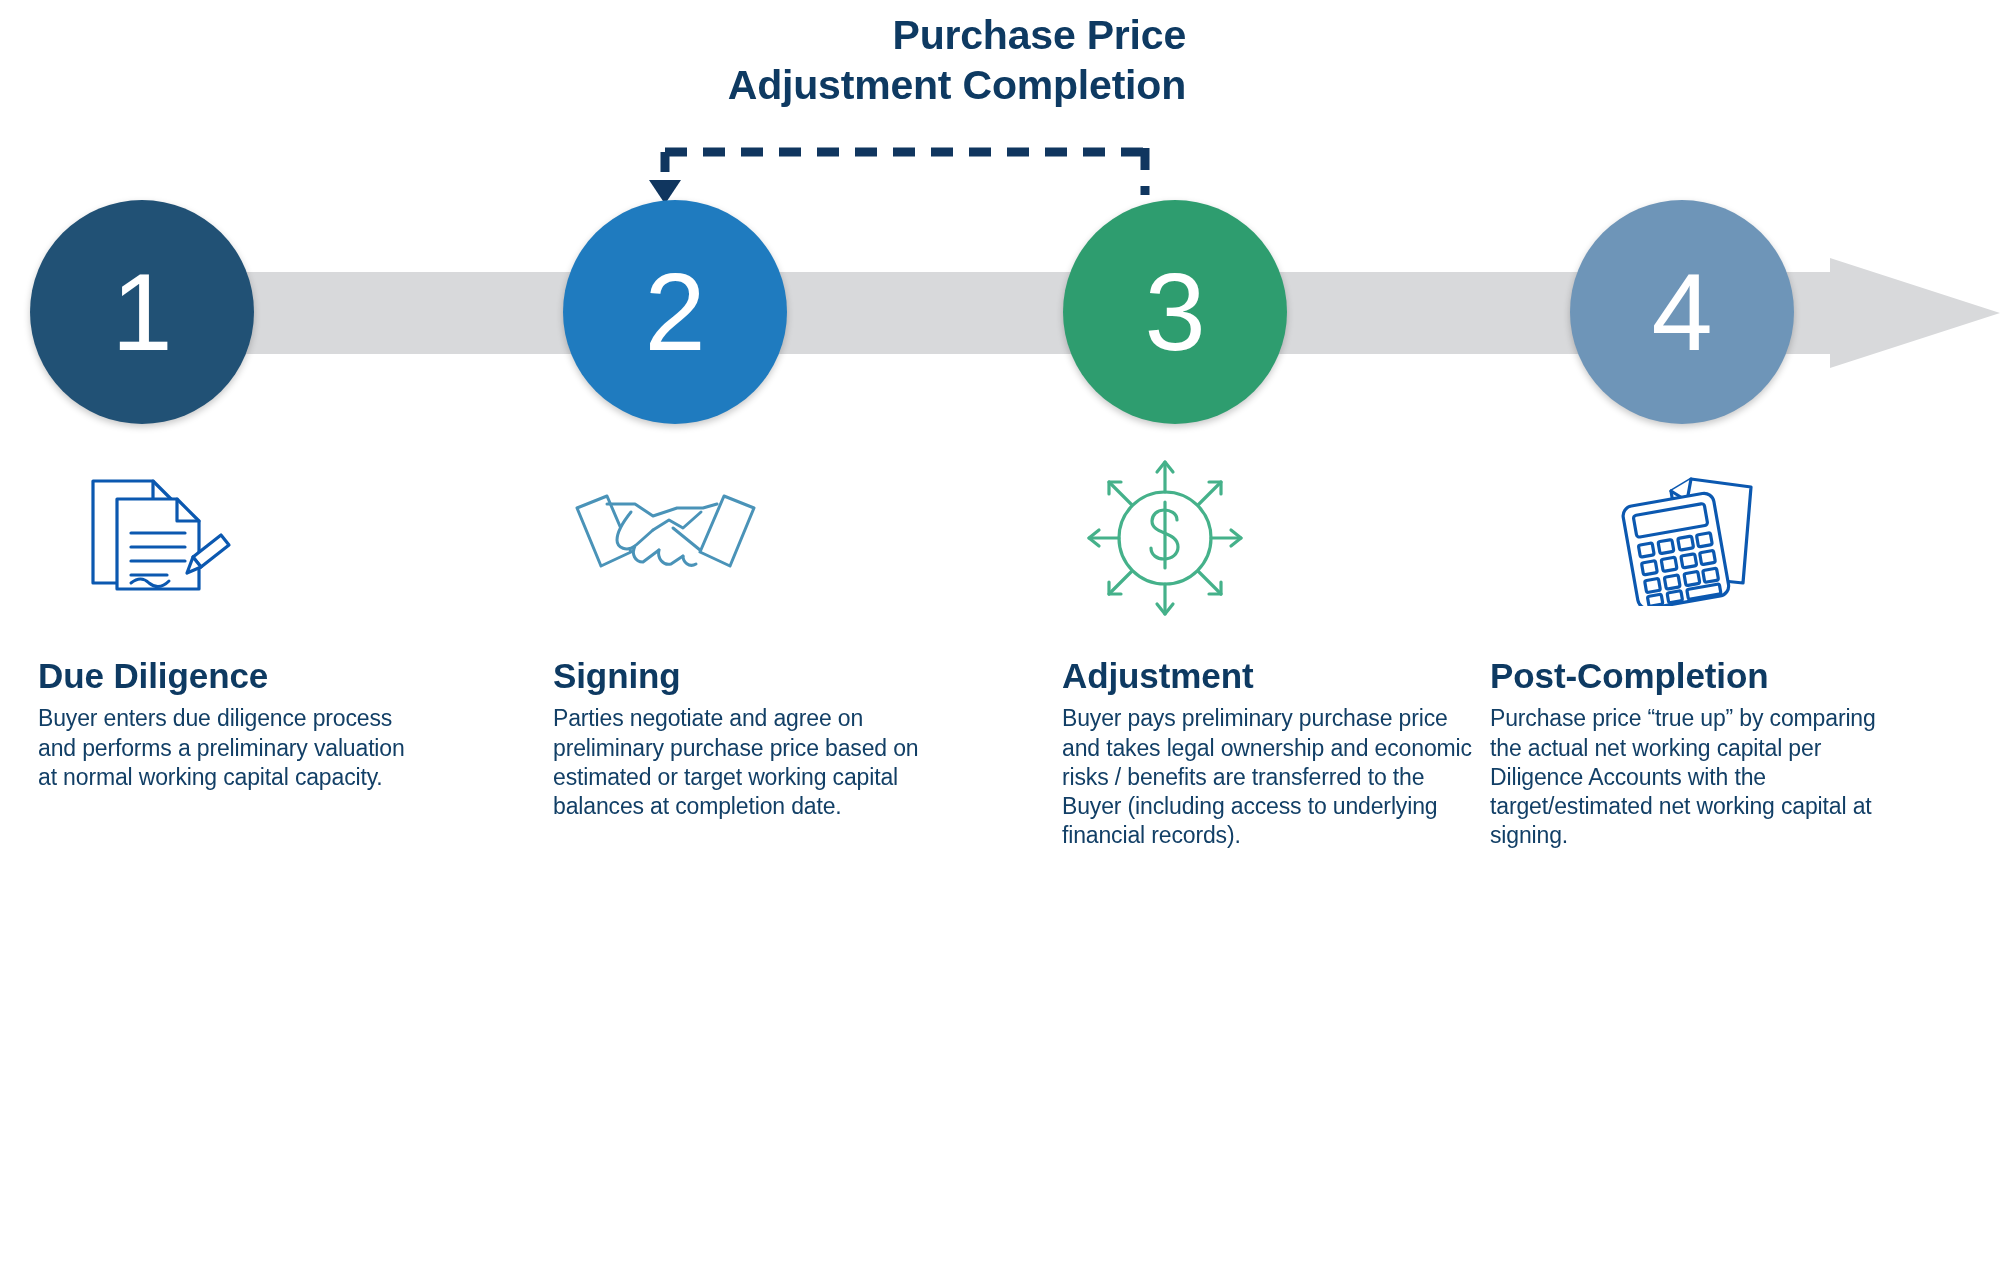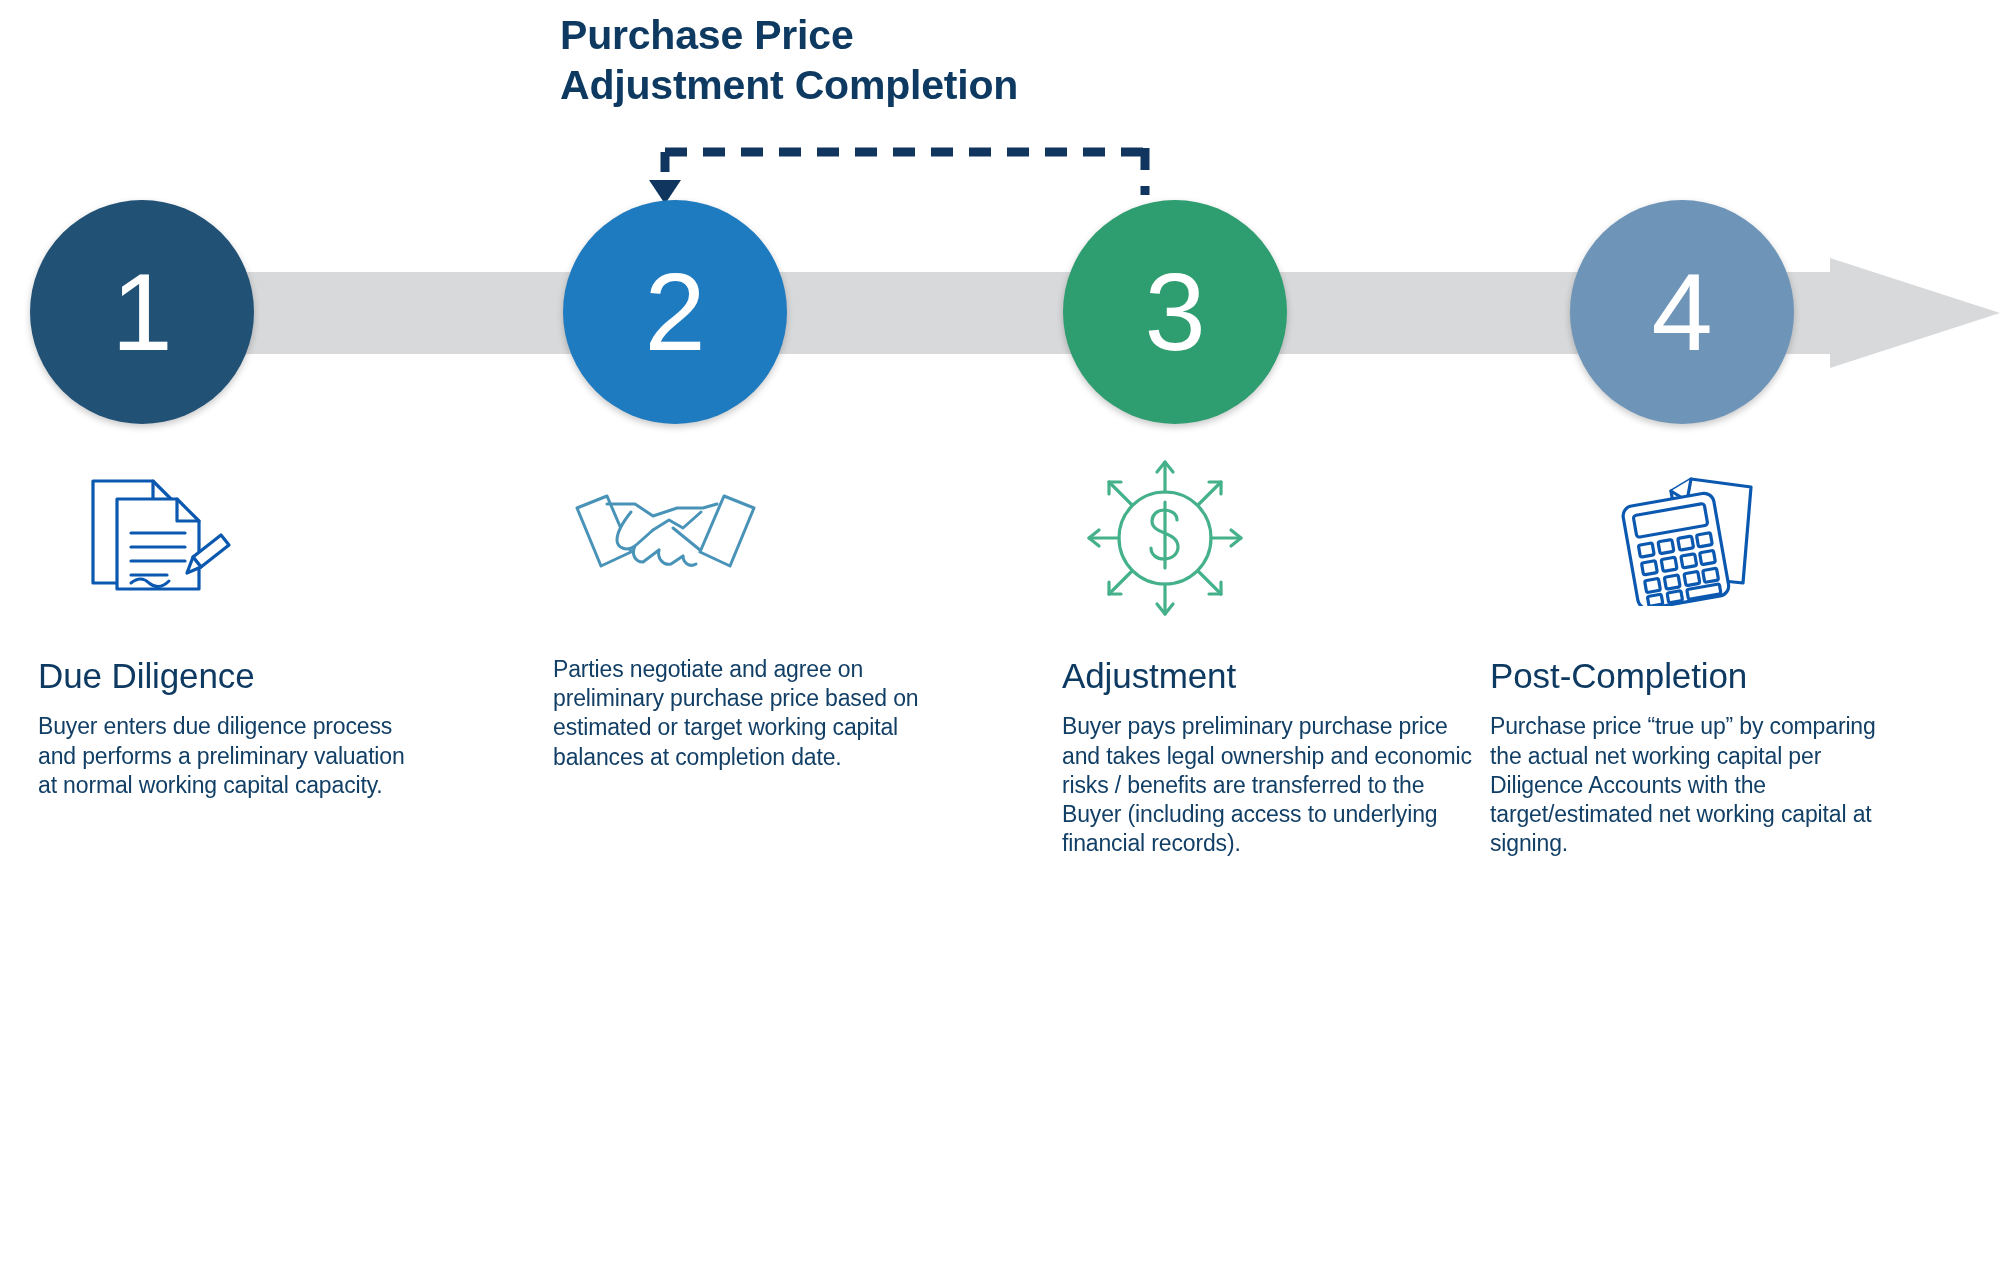--- a/index.html
+++ b/index.html
@@ -18,24 +18,24 @@
   #stage {
     position: relative;
     width: 2000px;
     height: 1267px;
     background: #ffffff;
   }
 
   
   .callout-title {
     position: absolute;
-    left: 560px;
+    left: 546px;
     top: 10px;
     width: 640px;
-    text-align: left;
+    text-align: right;
     color: #0e3a62;
     font-size: 41px;
     font-weight: bold;
     line-height: 1.22;
     letter-spacing: -0.2px;
   }
   .callout-title .l2 { display: block; }
 
   
   .connector {
@@ -102,23 +102,23 @@
     width: 400px;
   }
   #col-1 { left: 38px;   width: 390px; }
   #col-2 { left: 553px;  width: 390px; }
   #col-3 { left: 1062px; width: 420px; }
   #col-4 { left: 1490px; width: 410px; }
 
   .col-heading {
     color: #0e3a62;
     font-size: 35px;
-    font-weight: normal;
+    font-weight: bold;
     line-height: 1.18;
-    margin: 0 0 16px 0;
+    margin: 0 0 8px 0;
     letter-spacing: -0.1px;
   }
   .col-body {
     color: #123f66;
     font-size: 23px;
     font-weight: 400;
     line-height: 1.27;
     margin: 0;
     letter-spacing: -0.15px;
   }
@@ -253,20 +253,21 @@
       </g>
     </svg>
   </div>
 
   <div class="col" id="col-1">
     <p class="col-heading">Due Diligence</p>
     <p class="col-body">Buyer enters due diligence process and performs a preliminary valuation at normal working capital capacity.</p>
   </div>
 
   <div class="col" id="col-2">
+    <p class="col-heading">Signing</p>
     <p class="col-body">Parties negotiate and agree on preliminary purchase price based on estimated or target working capital balances at completion date.</p>
   </div>
 
   <div class="col" id="col-3">
     <p class="col-heading">Adjustment</p>
     <p class="col-body">Buyer pays preliminary purchase price and takes legal ownership and economic risks / benefits are transferred to the Buyer (including access to underlying financial records).</p>
   </div>
 
   <div class="col" id="col-4">
     <p class="col-heading">Post-Completion</p>

